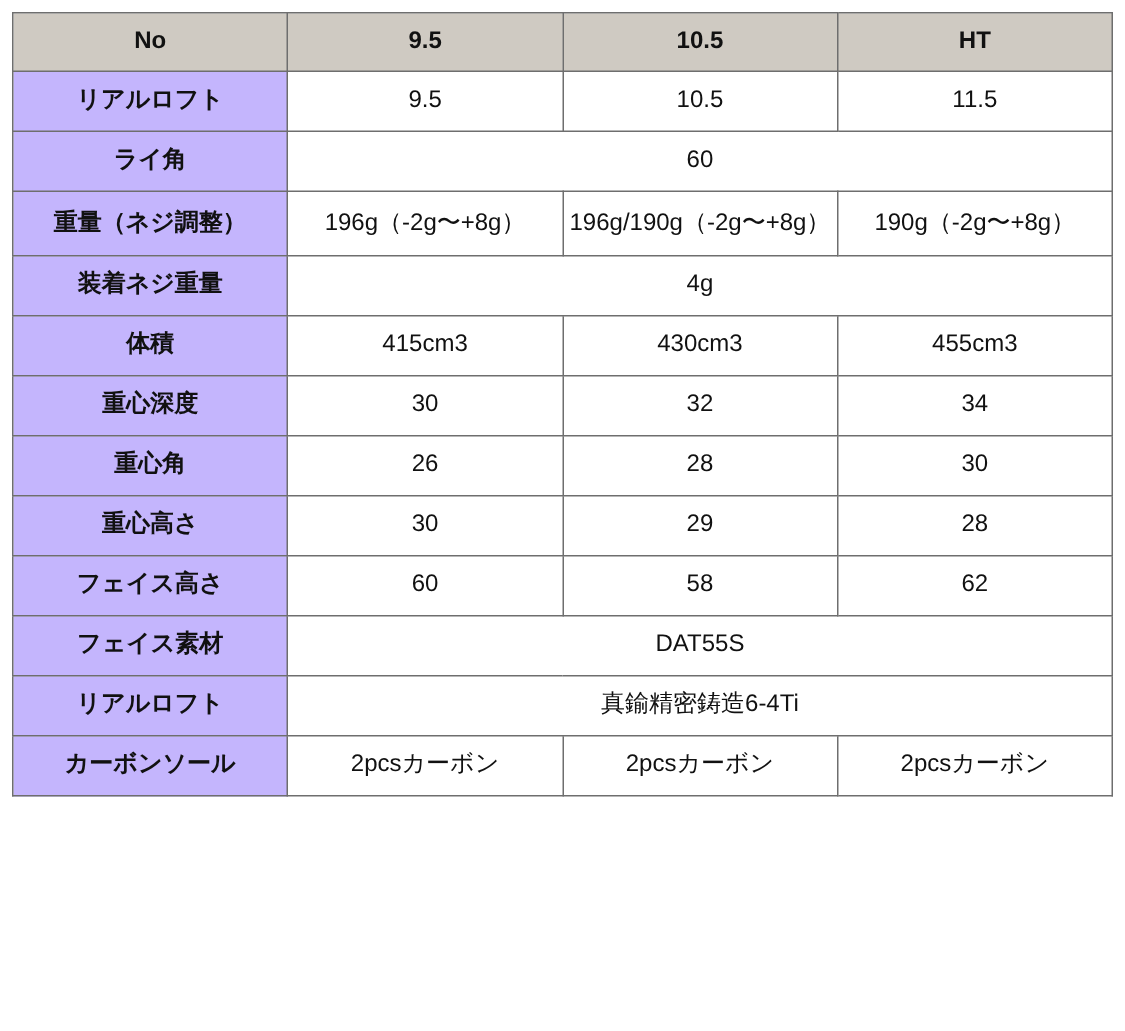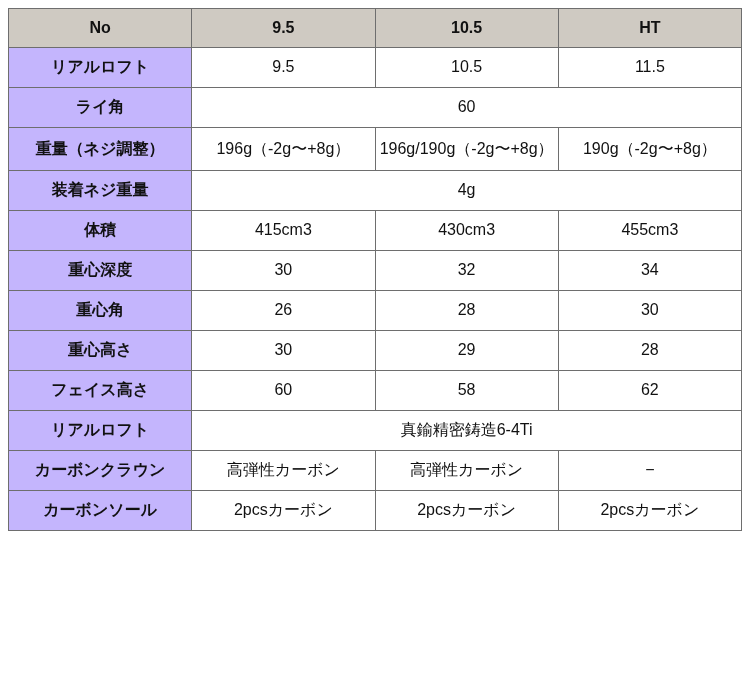--- a/index.html
+++ b/index.html
@@ -125,33 +125,31 @@
         <td class="val">28</td>
       </tr>
 
       <tr class="r-body">
         <td class="label">フェイス高さ</td>
         <td class="val">60</td>
         <td class="val">58</td>
         <td class="val">62</td>
       </tr>
 
+      <tr class="r-body">
+        <td class="label">フェイス素材</td>
+        <td class="val" colspan="3">DAT55S</td>
+      </tr>
 
       <tr class="r-body">
         <td class="label">リアルロフト</td>
         <td class="val" colspan="3">真鍮精密鋳造6-4Ti</td>
       </tr>
 
 
-      <tr class="r-body">
-        <td class="label">カーボンクラウン</td>
-        <td class="val">高弾性カーボン</td>
-        <td class="val">高弾性カーボン</td>
-        <td class="val">−</td>
-      </tr>
 
       <tr class="r-body">
         <td class="label">カーボンソール</td>
         <td class="val">2pcsカーボン</td>
         <td class="val">2pcsカーボン</td>
         <td class="val">2pcsカーボン</td>
       </tr>
 
     </tbody>
   </table>

